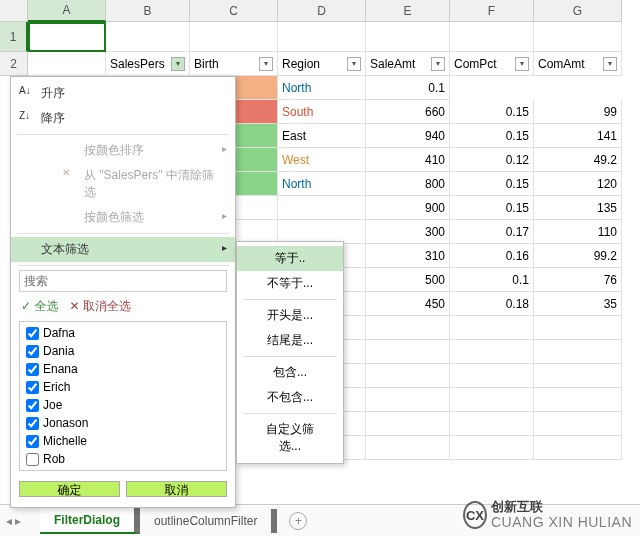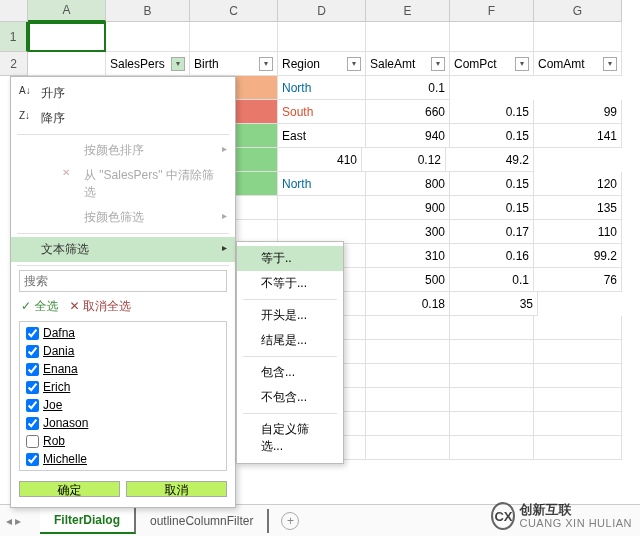--- a/index.html
+++ b/index.html
@@ -41,40 +41,40 @@
 .fm-item.sel { background: #c8e6c8; }
 .fm-item .arrow { position: absolute; right: 8px; top: 5px; font-size: 10px; }
 .fm-ic { position: absolute; left: 8px; top: 4px; font-size: 10px; }
 .fm-sep { height: 1px; background: #e0e0e0; margin: 3px 6px; }
 .fm-search { margin: 4px 8px; }
 .fm-search input { width: 100%; height: 22px; border: 1px solid #ccc; padding: 0 4px; }
 .fm-sel-row { padding: 2px 10px; font-size: 11px; }
 .fm-sel-row .sa { color: #3a8a3a; cursor: pointer; }
 .fm-sel-row .da { color: #a04040; cursor: pointer; margin-left: 8px; }
 .fm-list { margin: 4px 8px; height: 150px; border: 1px solid #ccc; overflow-y: scroll; padding: 2px; }
-.fm-li { padding: 2px 4px; display: flex; align-items: center; gap: 4px; text-decoration: underline; }
+.fm-li { padding: 2px 4px; display: flex; align-items: center; gap: 4px; }
 .fm-btns { display: flex; gap: 6px; padding: 6px 8px; }
 .fm-btns button { flex: 1; height: 16px; border: 1px solid #aaa; background: #bef264; cursor: pointer; }
 
 .sub-menu { position: absolute; top: 241px; left: 236px; width: 108px; background: #fff; border: 1px solid #bbb; box-shadow: 2px 2px 6px rgba(0,0,0,0.2); padding: 4px 0; z-index: 11; }
-.sm-item { padding: 4px 24px; cursor: default; }
+.sm-item { padding: 4px 24px; cursor: default; text-align: center; }
 .sm-item.sel { background: #c8e6c8; }
 .sm-sep { height: 1px; background: #e0e0e0; margin: 3px 6px; }
 
 .tabs { position: absolute; bottom: 0; left: 0; right: 0; height: 32px; border-top: 1px solid #ccc; display: flex; align-items: center; padding-left: 40px; gap: 0; background: #fafafa; }
 .tabs .nav { position: absolute; left: 6px; display: flex; gap: 3px; color: #888; }
-.tab { padding: 5px 14px; border-right: 2px solid #737373; color: #555; cursor: pointer; }
+.tab { padding: 5px 14px; border-right: 6px solid #737373; color: #555; cursor: pointer; }
 .tab.active { background: #fff; color: #1a7a1a; font-weight: bold; border-bottom: 2px solid #1a7a1a; }
 .tab-add { margin-left: 12px; width: 18px; height: 18px; border: 1px solid #aaa; border-radius: 50%; display: flex; align-items: center; justify-content: center; color: #888; }
 
 .watermark { position: absolute; right: 8px; bottom: 6px; display: flex; align-items: center; gap: 4px; opacity: 0.75; z-index: 20; }
 .watermark .logo { width: 24px; height: 28px; border: 2px solid #333; border-radius: 50%; display: flex; align-items: center; justify-content: center; font-weight: bold; font-size: 13px; }
 .watermark .txt { line-height: 1.1; }
 .watermark .txt .cn { font-size: 13px; font-weight: bold; }
-.watermark .txt .en { font-size: 11px; letter-spacing: 0.5px; color: #555; }
+.watermark .txt .en { font-size: 14px; letter-spacing: 0.5px; color: #555; }
 </style>
 </head>
 <body>
 
 <div class="grid">
   <div class="corner"></div>
   <div class="col-headers" id="colh">
       <div class="col-h cw-A sel">A</div>
       <div class="col-h cw-B">B</div>
       <div class="col-h cw-C">C</div>
@@ -146,20 +146,21 @@
         <div class="cell cw-C bg-g">5/08/03</div>
         <div class="cell cw-D">East</div>
         <div class="cell cw-E num">940</div>
         <div class="cell cw-F num">0.15</div>
         <div class="cell cw-G num">141</div>
       </div>
       <div class="crow">
         <div class="cell cw-A"></div>
         <div class="cell cw-B"></div>
         <div class="cell cw-C bg-g">4/05/23</div>
+        <div class="cell cw-D region-w">West</div>
         <div class="cell cw-E num">410</div>
         <div class="cell cw-F num">0.12</div>
         <div class="cell cw-G num">49.2</div>
       </div>
       <div class="crow">
         <div class="cell cw-A"></div>
         <div class="cell cw-B"></div>
         <div class="cell cw-C bg-g">2/07/21</div>
         <div class="cell cw-D region-n">North</div>
         <div class="cell cw-E num">800</div>
@@ -200,20 +201,21 @@
         <div class="cell cw-D"></div>
         <div class="cell cw-E num">500</div>
         <div class="cell cw-F num">0.1</div>
         <div class="cell cw-G num">76</div>
       </div>
       <div class="crow">
         <div class="cell cw-A"></div>
         <div class="cell cw-B"></div>
         <div class="cell cw-C"></div>
         <div class="cell cw-D"></div>
+        <div class="cell cw-E num">450</div>
         <div class="cell cw-F num">0.18</div>
         <div class="cell cw-G num">35</div>
       </div>
       <div class="crow">
         <div class="cell cw-A"></div>
         <div class="cell cw-B"></div>
         <div class="cell cw-C"></div>
         <div class="cell cw-D"></div>
         <div class="cell cw-E"></div>
         <div class="cell cw-F"></div>
@@ -303,26 +305,26 @@
       </div>
       <div class="fm-li">
         <input type="checkbox" checked="" style="">
         <span>Joe</span>
       </div>
       <div class="fm-li">
         <input type="checkbox" checked="" style="">
         <span>Jonason</span>
       </div>
       <div class="fm-li">
+        <input type="checkbox" checked="" style="">
+        <span>Michelle</span>
+      </div>
+      <div class="fm-li">
         <input type="checkbox" style="">
         <span>Rob</span>
-      </div>
-      <div class="fm-li">
-        <input type="checkbox" checked="" style="">
-        <span>Michelle</span>
       </div>
     </div>
   <div class="fm-btns">
     <button>确定</button>
     <button>取消</button>
   </div>
 </div>
 
 <div class="sub-menu">
   <div class="sm-item sel">等于..</div>

